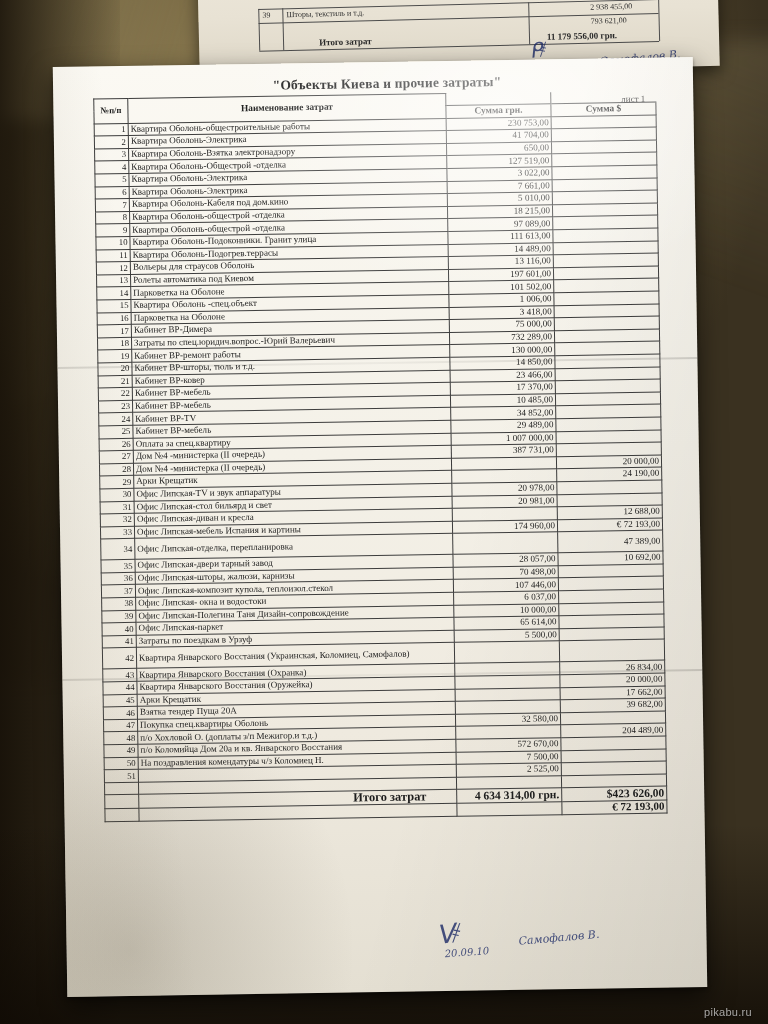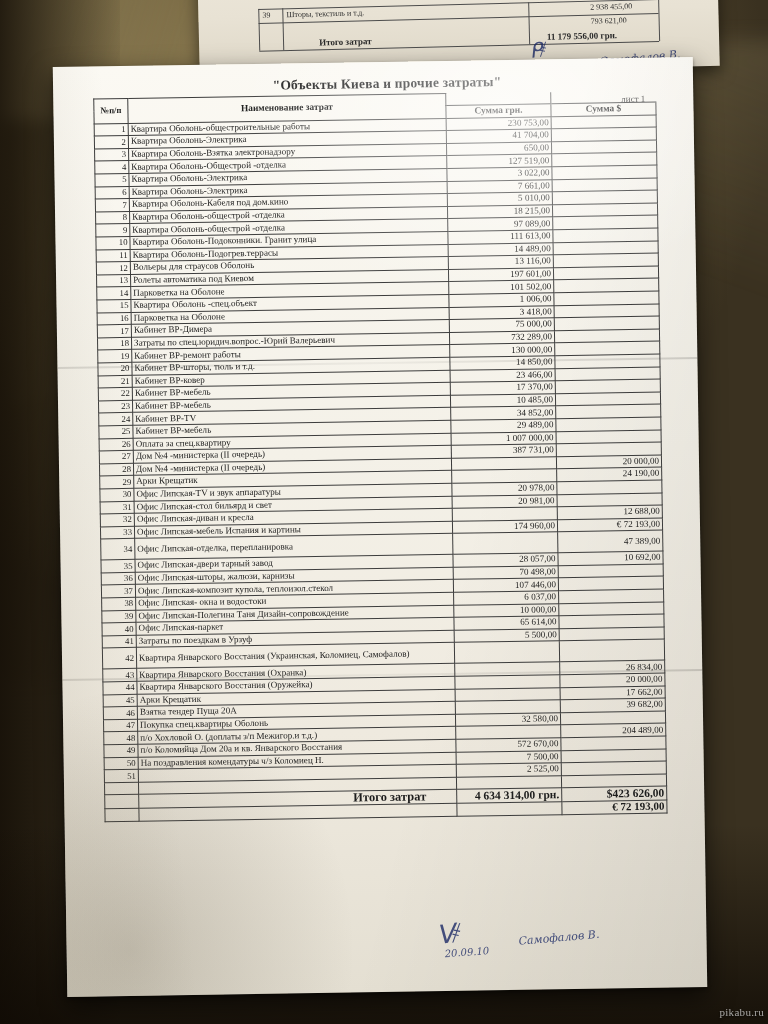--- a/index.html
+++ b/index.html
@@ -187,24 +187,24 @@
     font-size: 20px;
     transform: rotate(-7deg);
     letter-spacing: -2px;
   }
   .sig-name { font-size: 11px; transform: rotate(-4deg); }
   .sig-date { font-size: 10px; transform: rotate(-3deg); }
 
   
   .watermark {
     position: absolute;
-    right: 4px;
+    right: 16px;
     bottom: 6px;
     color: rgba(255,255,255,0.62);
-    font-family: Liberation Serif, serif;
+    font-family: Liberation Sans, sans-serif;
     font-size: 11px;
     letter-spacing: .3px;
     text-shadow: 0 1px 2px rgba(0,0,0,0.8);
     padding-left: 28px;
   }
 </style>
 </head>
 <body>
 
 <div class="scene">

